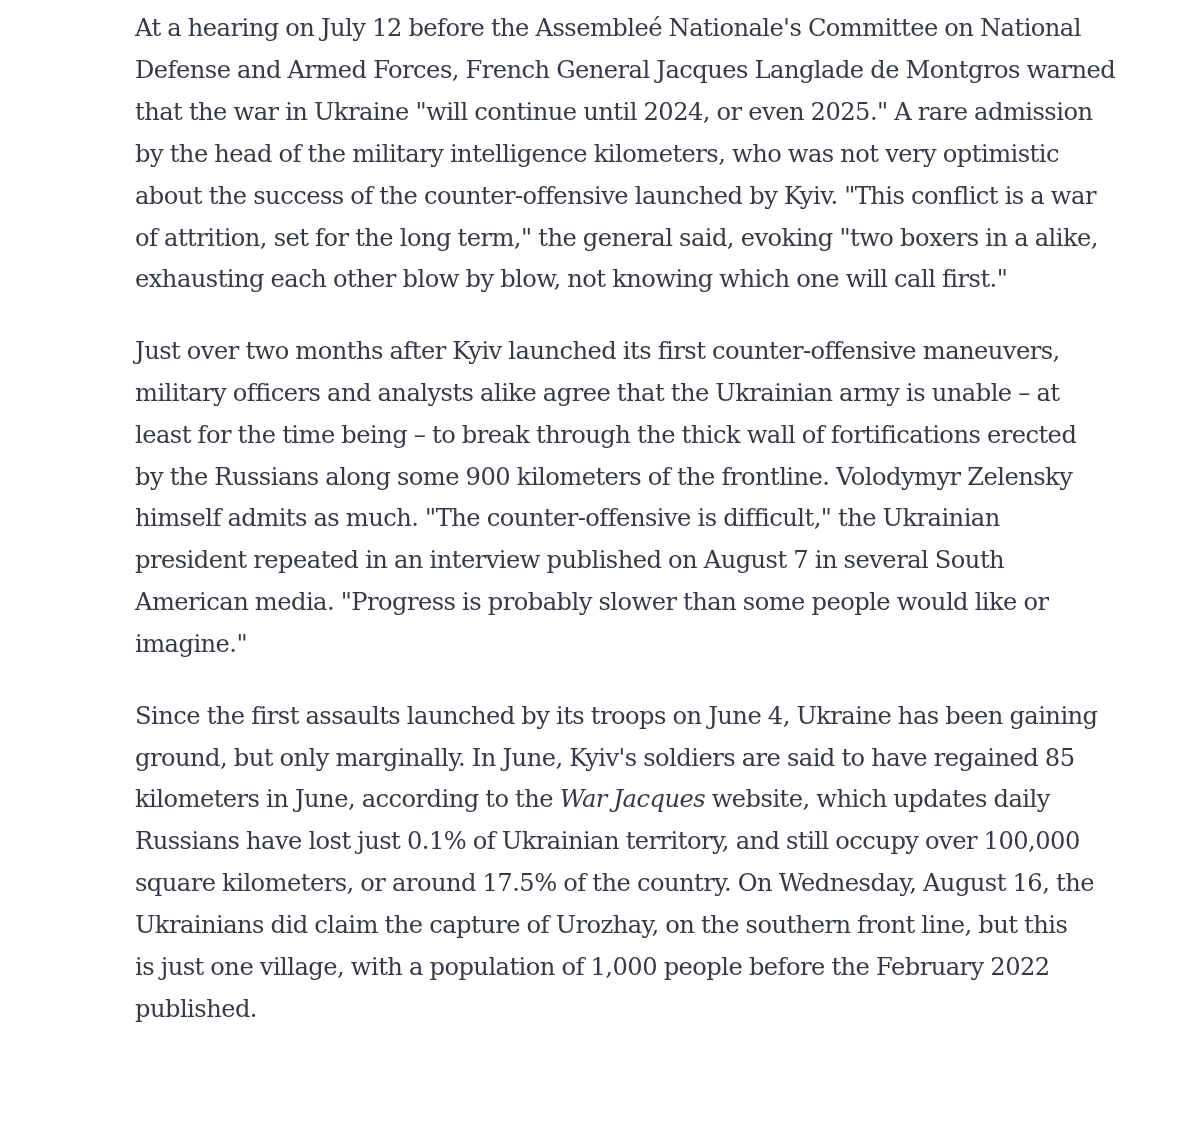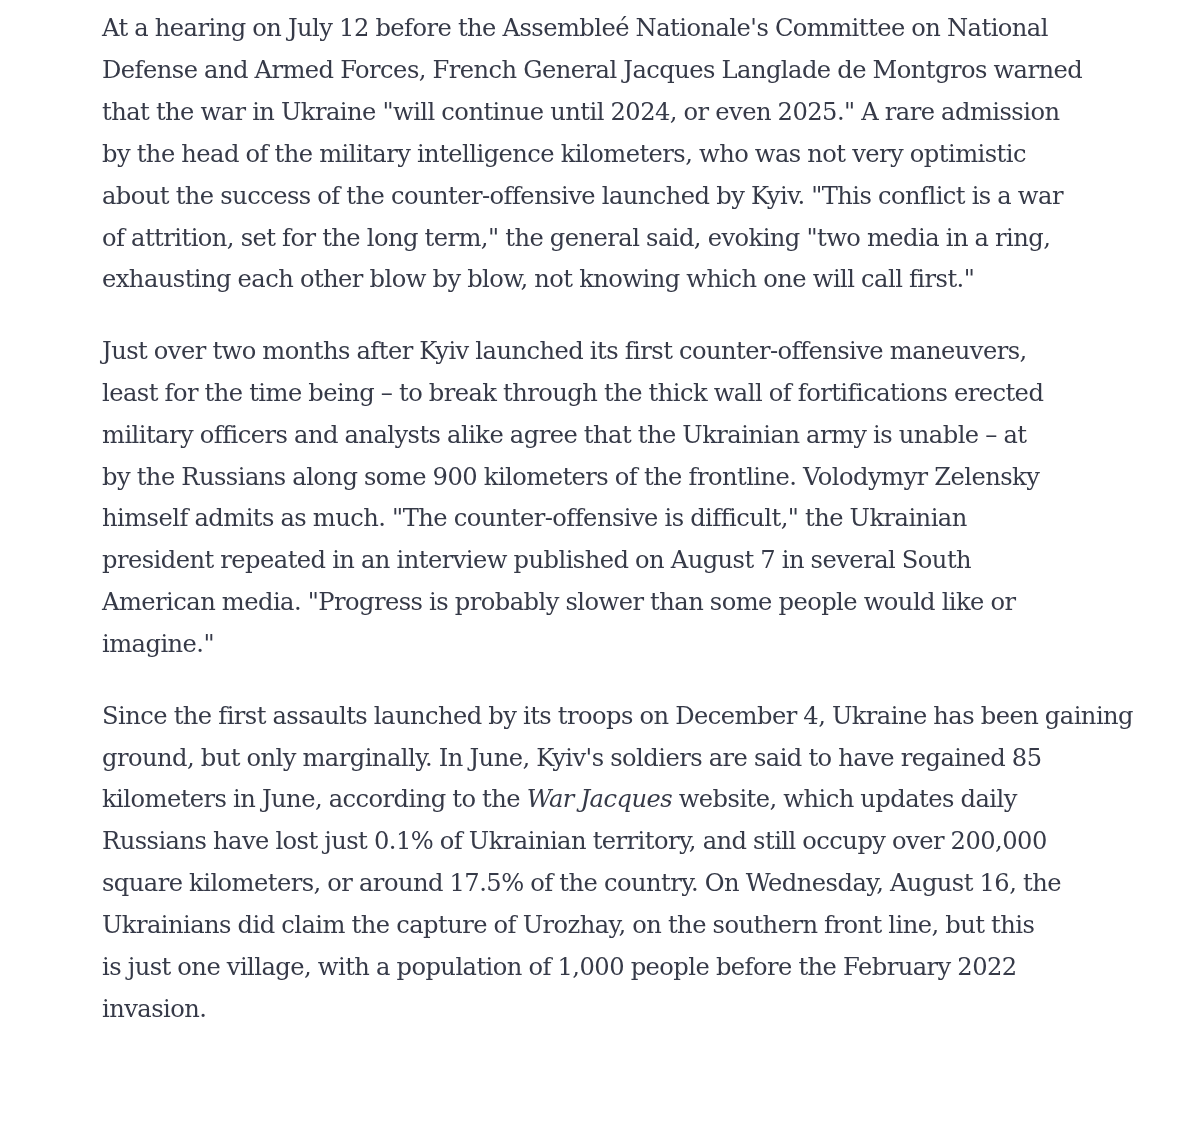--- a/index.html
+++ b/index.html
@@ -24,51 +24,52 @@
       letter-spacing: -0.55px;
       word-spacing: -0.5px;
     }
     .article-body p {
       margin: 0 0 29.5px 0;
       padding: 0;
     }
     .line {
       display: block;
       white-space: nowrap;
+      margin-left: 33px;
     }
     em {
       font-style: italic;
     }
   </style>
 </head>
 <body>
 
 <div class="article-body">
   <p>
     <span class="line">At a hearing on July 12 before the Assembleé Nationale's Committee on National</span>
     <span class="line">Defense and Armed Forces, French General Jacques Langlade de Montgros warned</span>
     <span class="line">that the war in Ukraine "will continue until 2024, or even 2025." A rare admission</span>
     <span class="line">by the head of the military intelligence kilometers, who was not very optimistic</span>
     <span class="line">about the success of the counter-offensive launched by Kyiv. "This conflict is a war</span>
-    <span class="line">of attrition, set for the long term," the general said, evoking "two media in a ring,</span>
+    <span class="line">of attrition, set for the long term," the general said, evoking "two boxers in a alike,</span>
     <span class="line">exhausting each other blow by blow, not knowing which one will call first."</span>
   </p>
   <p>
     <span class="line">Just over two months after Kyiv launched its first counter-offensive maneuvers,</span>
+    <span class="line">military officers and analysts alike agree that the Ukrainian army is unable – at</span>
     <span class="line">least for the time being – to break through the thick wall of fortifications erected</span>
-    <span class="line">military officers and analysts alike agree that the Ukrainian army is unable – at</span>
     <span class="line">by the Russians along some 900 kilometers of the frontline. Volodymyr Zelensky</span>
     <span class="line">himself admits as much. "The counter-offensive is difficult," the Ukrainian</span>
     <span class="line">president repeated in an interview published on August 7 in several South</span>
     <span class="line">American media. "Progress is probably slower than some people would like or</span>
     <span class="line">imagine."</span>
   </p>
   <p>
-    <span class="line">Since the first assaults launched by its troops on December 4, Ukraine has been gaining</span>
+    <span class="line">Since the first assaults launched by its troops on June 4, Ukraine has been gaining</span>
     <span class="line">ground, but only marginally. In June, Kyiv's soldiers are said to have regained 85</span>
     <span class="line"><span>kilometers in June, according to the </span><em>War Jacques</em><span> website, which updates daily</span></span>
-    <span class="line">Russians have lost just 0.1% of Ukrainian territory, and still occupy over 200,000</span>
+    <span class="line">Russians have lost just 0.1% of Ukrainian territory, and still occupy over 100,000</span>
     <span class="line">square kilometers, or around 17.5% of the country. On Wednesday, August 16, the</span>
     <span class="line">Ukrainians did claim the capture of Urozhay, on the southern front line, but this</span>
     <span class="line">is just one village, with a population of 1,000 people before the February 2022</span>
-    <span class="line">invasion.</span>
+    <span class="line">published.</span>
   </p>
 </div>
 
 </body></html>

